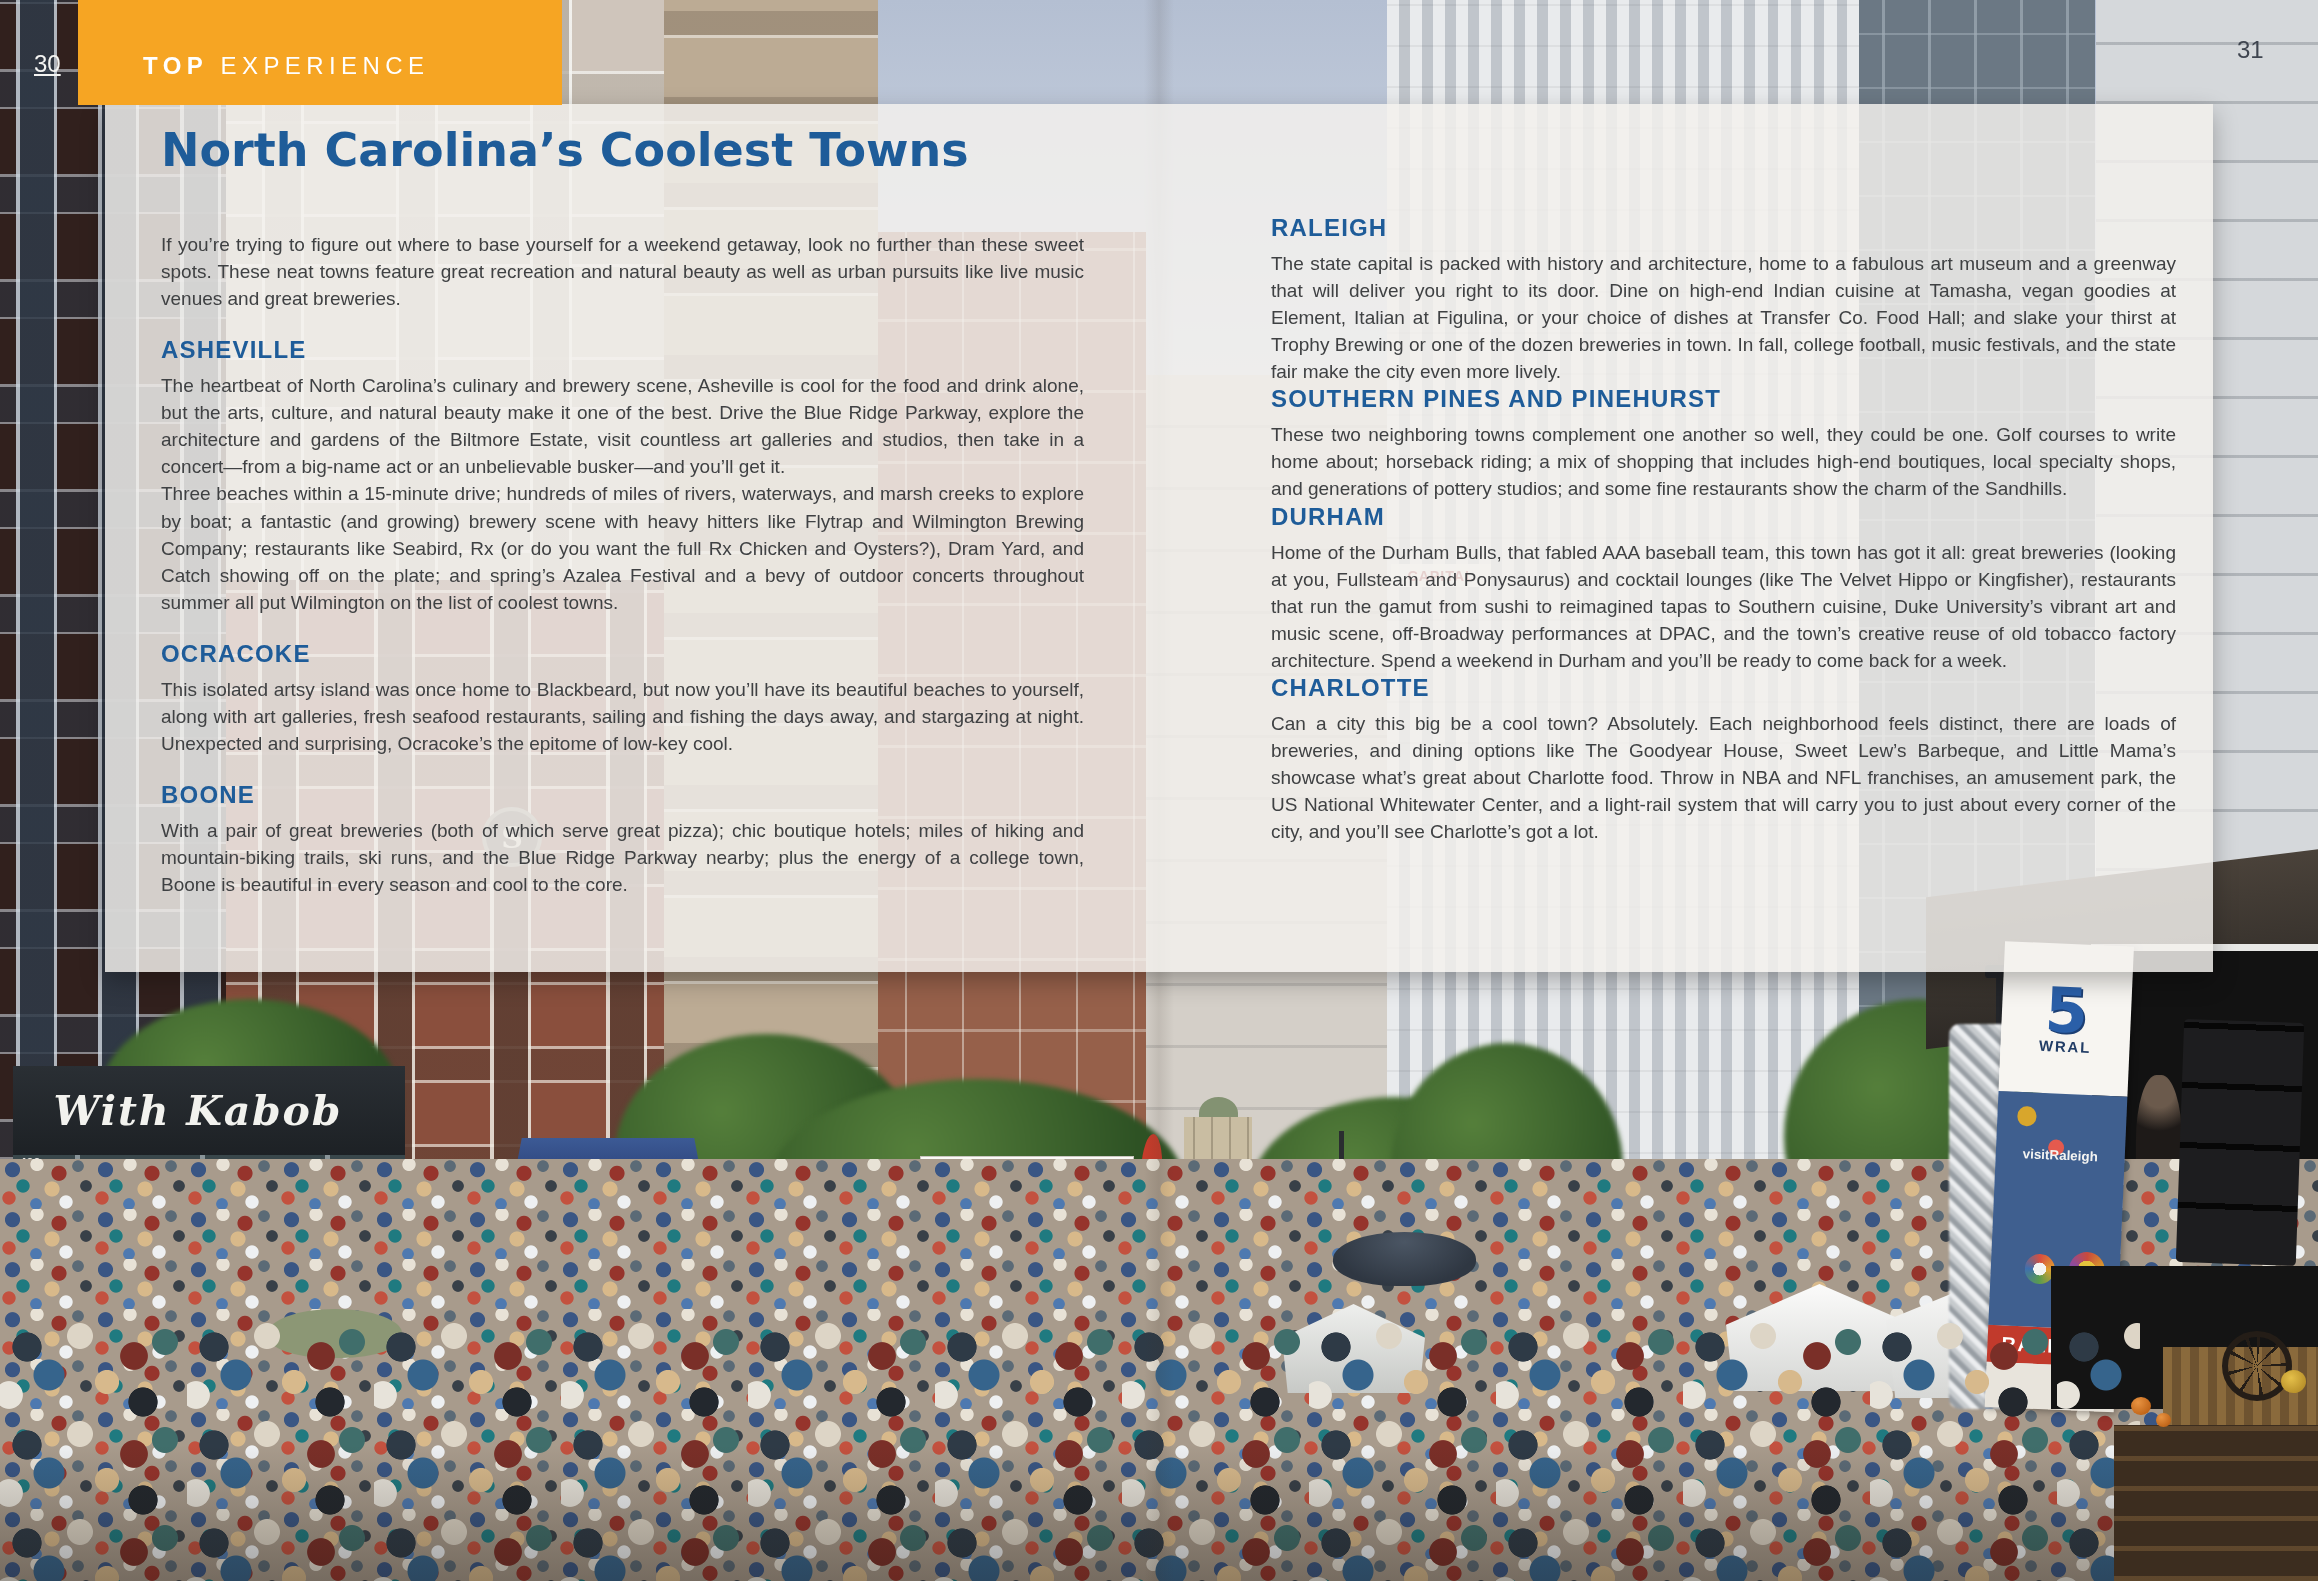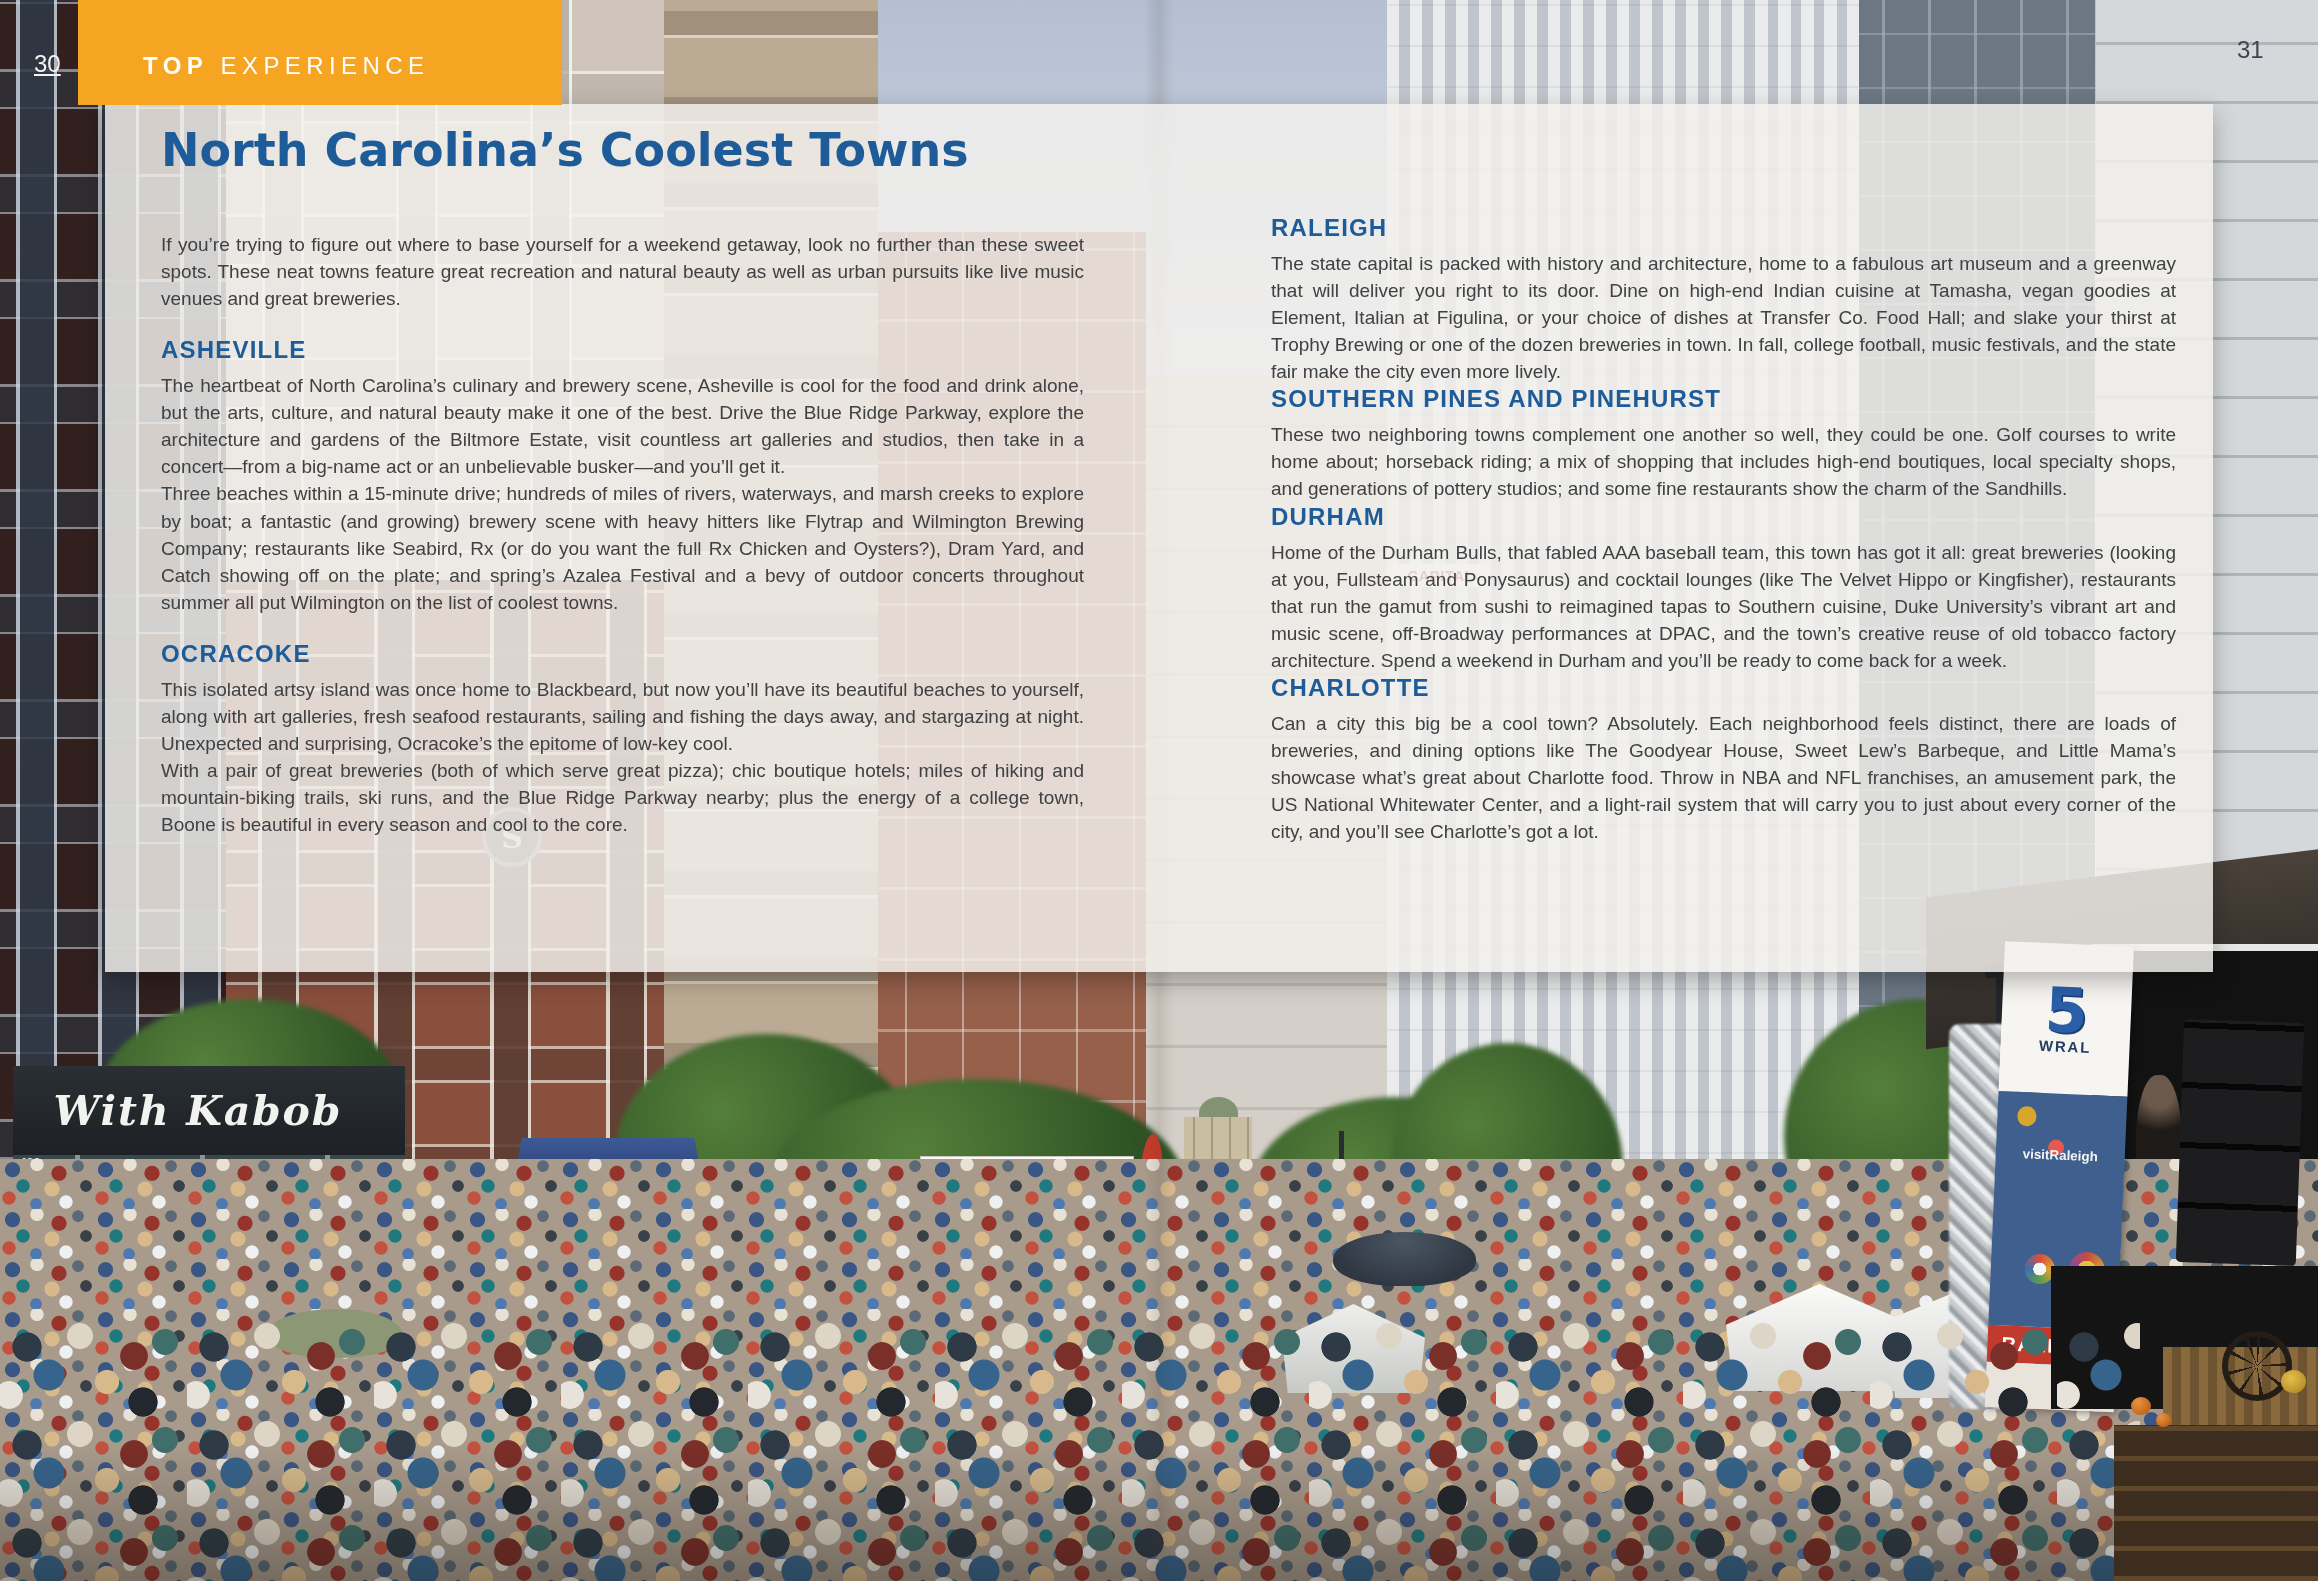--- a/index.html
+++ b/index.html
@@ -300,20 +300,21 @@
       <p class="body-p">The heartbeat of North Carolina’s culinary and brewery scene, Asheville is cool for the food and drink alone, but the arts, culture, and natural beauty make it one of the best. Drive the Blue Ridge Parkway, explore the architecture and gardens of the Biltmore Estate, visit countless art galleries and studios, then take in a concert—from a big-name act or an unbelievable busker—and you’ll get it.</p>
     </section>
     <section>
       <p class="body-p">Three beaches within a 15-minute drive; hundreds of miles of rivers, waterways, and marsh creeks to explore by boat; a fantastic (and growing) brewery scene with heavy hitters like Flytrap and Wilmington Brewing Company; restaurants like Seabird, Rx (or do you want the full Rx Chicken and Oysters?), Dram Yard, and Catch showing off on the plate; and spring’s Azalea Festival and a bevy of outdoor concerts throughout summer all put Wilmington on the list of coolest towns.</p>
     </section>
     <section>
       <h3 class="sec-h">OCRACOKE</h3>
       <p class="body-p">This isolated artsy island was once home to Blackbeard, but now you’ll have its beautiful beaches to yourself, along with art galleries, fresh seafood restaurants, sailing and fishing the days away, and stargazing at night. Unexpected and surprising, Ocracoke’s the epitome of low-key cool.</p>
     </section>
     <section>
+      <h3 class="sec-h">BOONE</h3>
       <p class="body-p">With a pair of great breweries (both of which serve great pizza); chic boutique hotels; miles of hiking and mountain-biking trails, ski runs, and the Blue Ridge Parkway nearby; plus the energy of a college town, Boone is beautiful in every season and cool to the core.</p>
     </section>
   </div>
 
   <div class="abs" id="col-right">
     <section>
       <h3 class="sec-h">RALEIGH</h3>
       <p class="body-p">The state capital is packed with history and architecture, home to a fabulous art museum and a greenway that will deliver you right to its door. Dine on high-end Indian cuisine at Tamasha, vegan goodies at Element, Italian at Figulina, or your choice of dishes at Transfer Co. Food Hall; and slake your thirst at Trophy Brewing or one of the dozen breweries in town. In fall, college football, music festivals, and the state fair make the city even more lively.</p>
     </section>
     <section>

